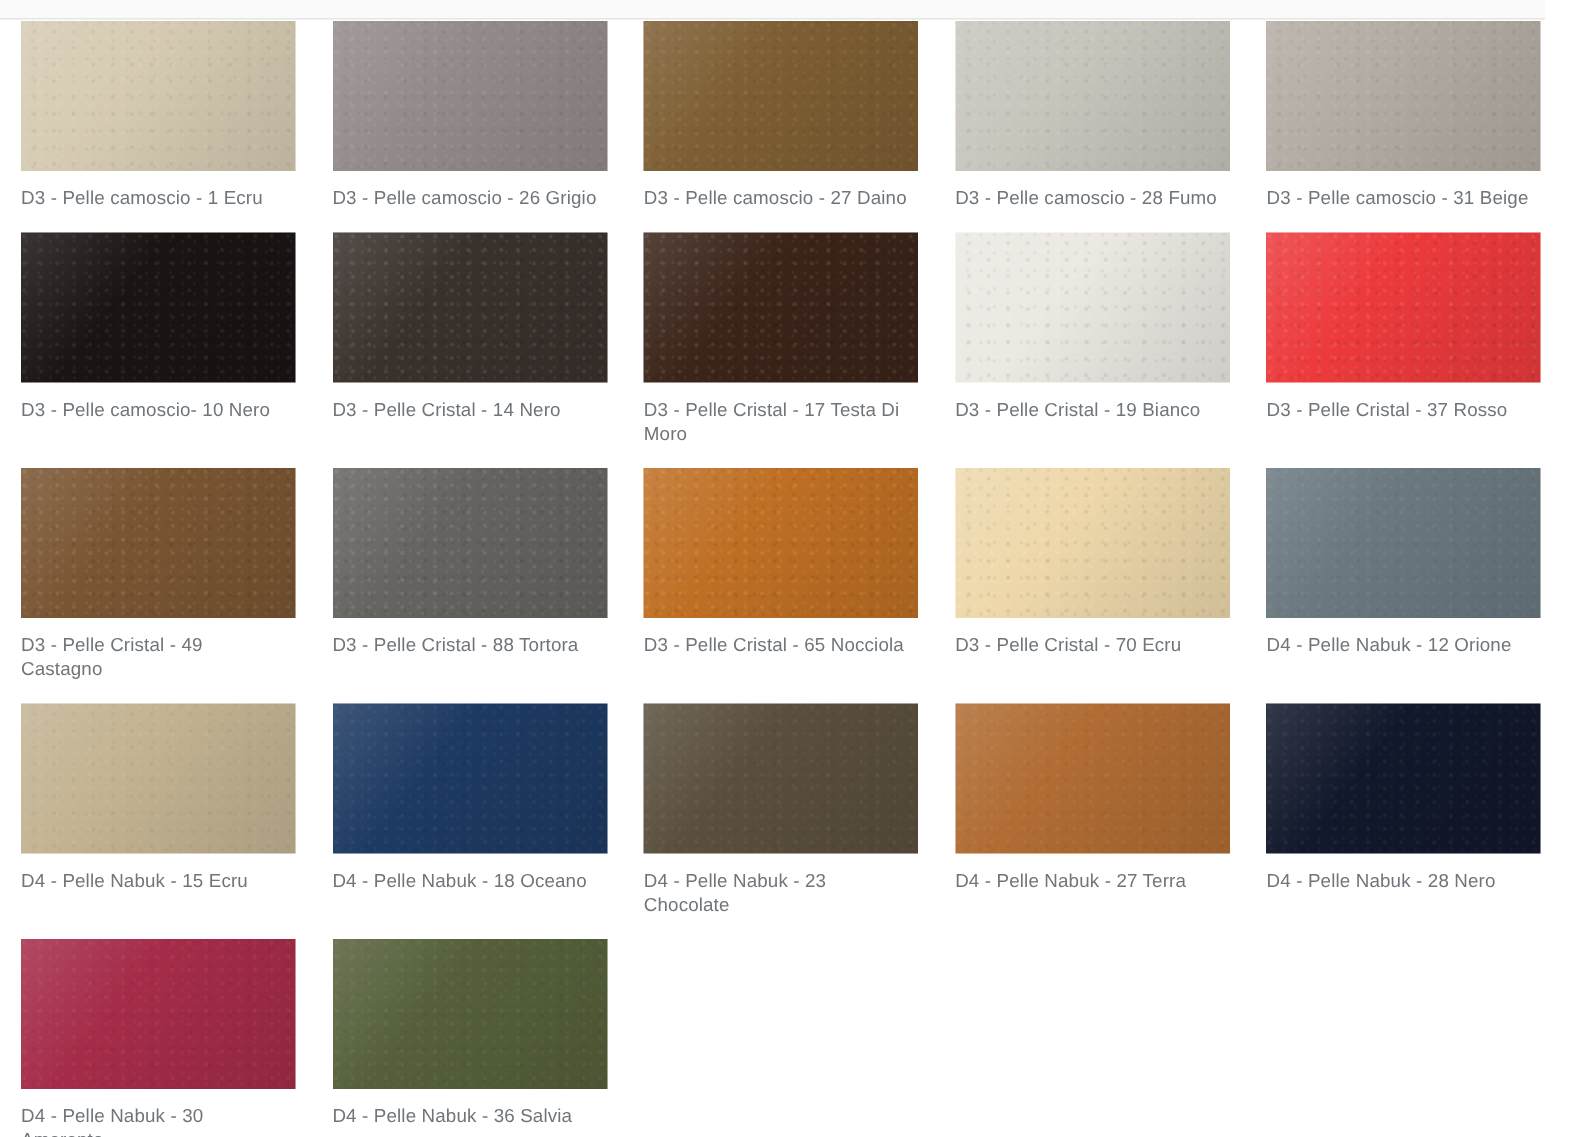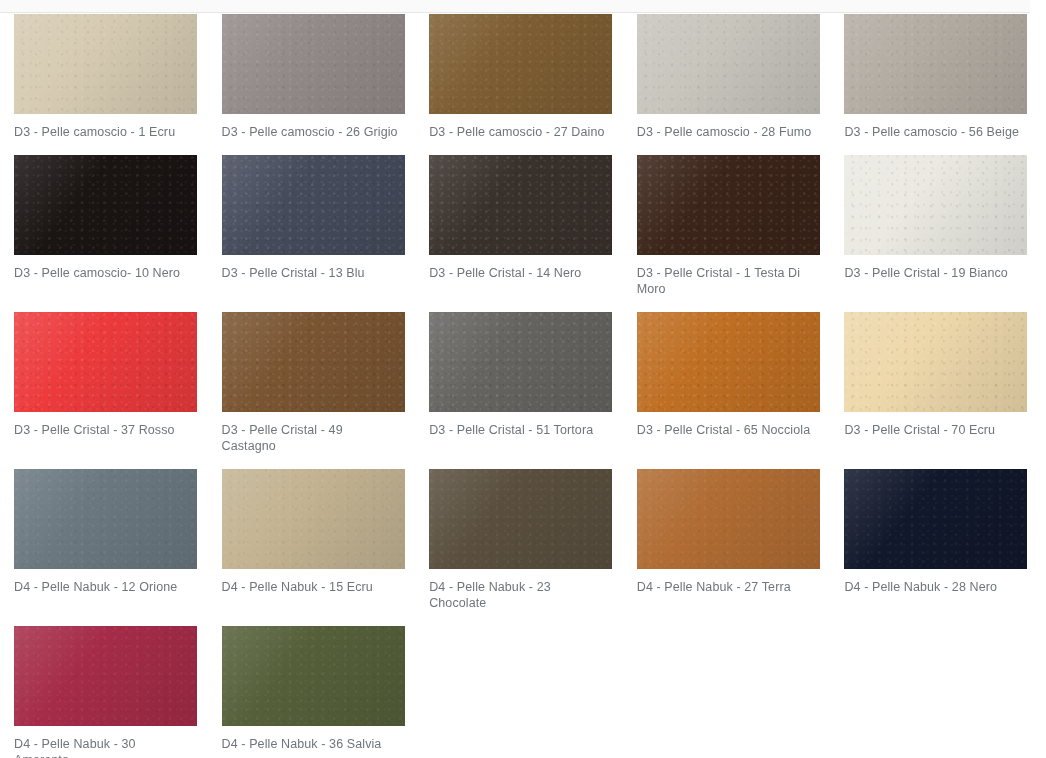--- a/index.html
+++ b/index.html
@@ -121,57 +121,48 @@
         </div>
         <div class="swatch-label">D3 - Pelle camoscio - 28 Fumo</div>
       </div>
     </div>
     <div class="swatch-cell">
       <div class="inner">
         <div class="swatch-img" style="background-color: rgb(179, 172, 163);">
           <div class="grain" style="opacity: 0.22;"></div>
           <div class="sheen"></div>
         </div>
-        <div class="swatch-label">D3 - Pelle camoscio - 56 Beige</div>
+        <div class="swatch-label">D3 - Pelle camoscio - 31 Beige</div>
       </div>
     </div>
     <div class="swatch-cell">
       <div class="inner">
         <div class="swatch-img" style="background-color: rgb(26, 20, 19);">
           <div class="grain" style="opacity: 0.22;"></div>
           <div class="sheen"></div>
         </div>
         <div class="swatch-label">D3 - Pelle camoscio- 10 Nero</div>
       </div>
     </div>
     <div class="swatch-cell">
       <div class="inner">
-        <div class="swatch-img" style="background-color: rgb(70, 75, 92);">
-          <div class="grain"></div>
-          <div class="sheen"></div>
-        </div>
-        <div class="swatch-label">D3 - Pelle Cristal - 13 Blu</div>
-      </div>
-    </div>
-    <div class="swatch-cell">
-      <div class="inner">
         <div class="swatch-img" style="background-color: rgb(57, 49, 44);">
           <div class="grain"></div>
           <div class="sheen"></div>
         </div>
         <div class="swatch-label">D3 - Pelle Cristal - 14 Nero</div>
       </div>
     </div>
     <div class="swatch-cell">
       <div class="inner">
         <div class="swatch-img" style="background-color: rgb(59, 36, 25);">
           <div class="grain"></div>
           <div class="sheen"></div>
         </div>
-        <div class="swatch-label">D3 - Pelle Cristal - 1 Testa Di Moro</div>
+        <div class="swatch-label">D3 - Pelle Cristal - 17 Testa Di Moro</div>
       </div>
     </div>
     <div class="swatch-cell">
       <div class="inner">
         <div class="swatch-img" style="background-color: rgb(235, 233, 226);">
           <div class="grain"></div>
           <div class="sheen"></div>
         </div>
         <div class="swatch-label">D3 - Pelle Cristal - 19 Bianco</div>
       </div>
@@ -193,21 +184,21 @@
         </div>
         <div class="swatch-label">D3 - Pelle Cristal - 49 Castagno</div>
       </div>
     </div>
     <div class="swatch-cell">
       <div class="inner">
         <div class="swatch-img" style="background-color: rgb(101, 100, 97);">
           <div class="grain"></div>
           <div class="sheen"></div>
         </div>
-        <div class="swatch-label">D3 - Pelle Cristal - 51 Tortora</div>
+        <div class="swatch-label">D3 - Pelle Cristal - 88 Tortora</div>
       </div>
     </div>
     <div class="swatch-cell">
       <div class="inner">
         <div class="swatch-img" style="background-color: rgb(191, 111, 35);">
           <div class="grain"></div>
           <div class="sheen"></div>
         </div>
         <div class="swatch-label">D3 - Pelle Cristal - 65 Nocciola</div>
       </div>
@@ -234,20 +225,29 @@
       <div class="inner">
         <div class="swatch-img" style="background-color: rgb(195, 179, 146);">
           <div class="grain" style="opacity: 0.16;"></div>
           <div class="sheen"></div>
         </div>
         <div class="swatch-label">D4 - Pelle Nabuk - 15 Ecru</div>
       </div>
     </div>
     <div class="swatch-cell">
       <div class="inner">
+        <div class="swatch-img" style="background-color: rgb(29, 58, 99);">
+          <div class="grain" style="opacity: 0.16;"></div>
+          <div class="sheen"></div>
+        </div>
+        <div class="swatch-label">D4 - Pelle Nabuk - 18 Oceano</div>
+      </div>
+    </div>
+    <div class="swatch-cell">
+      <div class="inner">
         <div class="swatch-img" style="background-color: rgb(90, 79, 62);">
           <div class="grain" style="opacity: 0.16;"></div>
           <div class="sheen"></div>
         </div>
         <div class="swatch-label">D4 - Pelle Nabuk - 23 Chocolate</div>
       </div>
     </div>
     <div class="swatch-cell">
       <div class="inner">
         <div class="swatch-img" style="background-color: rgb(176, 108, 51);">

